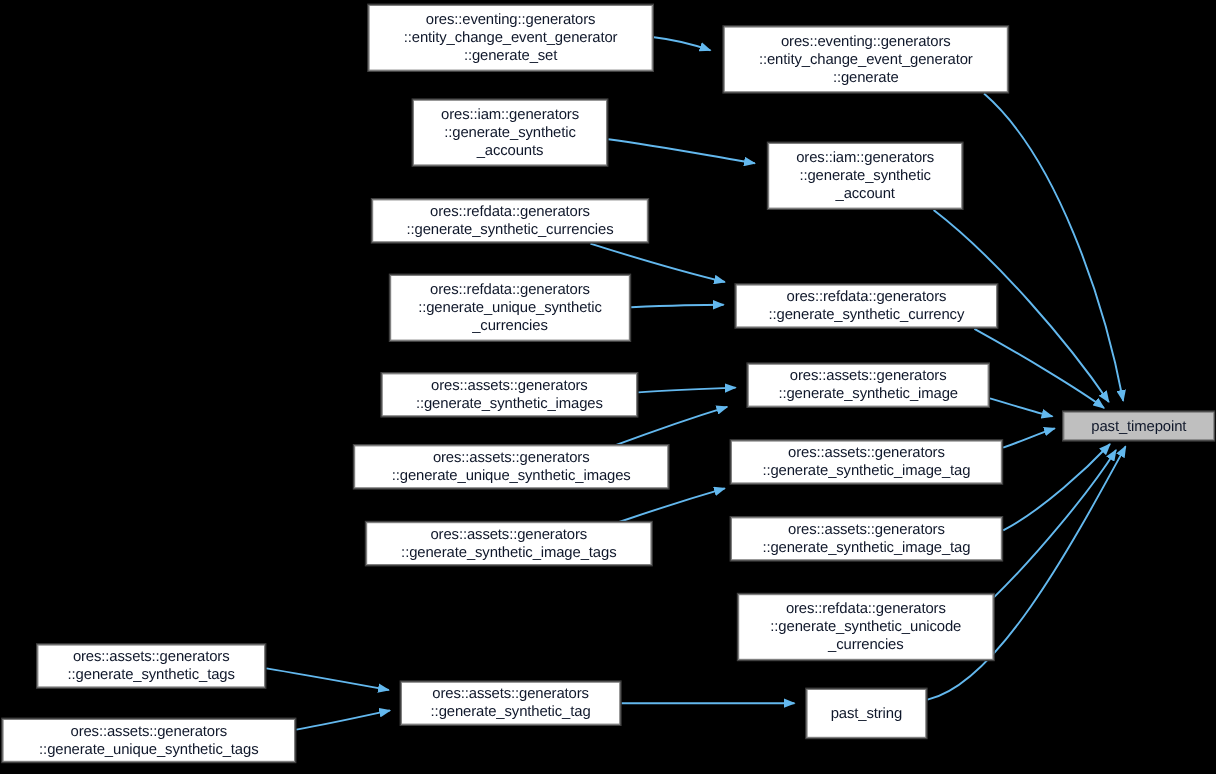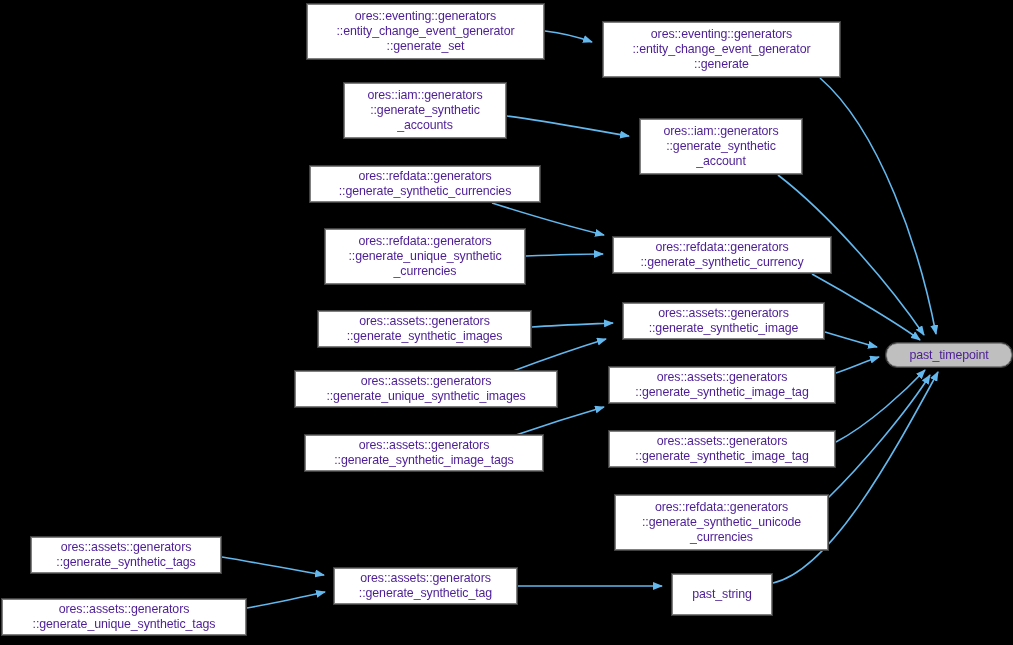--- a/index.html
+++ b/index.html
@@ -27,21 +27,21 @@
   .node {
     position: absolute;
     box-sizing: border-box;
     background: #ffffff;
     border: 1px solid #808080;
     outline: 1px solid #404040;
     display: flex;
     align-items: center;
     justify-content: center;
     text-align: center;
-    color: #4c1d95;
+    color: #0f172a;
     font-size: 12.4px;
     line-height: 15px;
     white-space: pre;
     letter-spacing: -0.1px;
     z-index: 2;
   }
   .node.highlight {
     background: #bfbfbf;
   }
 </style>
@@ -70,21 +70,21 @@
         <path d="M 516,435 C 548,424 580,414 604,407" fill="none" stroke="#63b8ee" stroke-width="1.6" marker-end="url(#arrowhead)"></path>
         <path d="M 836,442 C 870,424 906,390 925,370" fill="none" stroke="#63b8ee" stroke-width="1.6" marker-end="url(#arrowhead)"></path>
         <path d="M 828,498 C 862,465 908,410 930,375" fill="none" stroke="#63b8ee" stroke-width="1.6" marker-end="url(#arrowhead)"></path>
         <path d="M 222,557 C 258,563 296,570 324,575" fill="none" stroke="#63b8ee" stroke-width="1.6" marker-end="url(#arrowhead)"></path>
         <path d="M 247,608 C 275,603 302,597 325,592" fill="none" stroke="#63b8ee" stroke-width="1.6" marker-end="url(#arrowhead)"></path>
         <path d="M 518,586 C 560,586 620,586 662,586" fill="none" stroke="#63b8ee" stroke-width="1.6" marker-end="url(#arrowhead)"></path>
         <path d="M 773,583 C 830,570 890,460 938,372" fill="none" stroke="#63b8ee" stroke-width="1.6" marker-end="url(#arrowhead)"></path>
       </g>
   </svg>
   <div id="nodes">
-      <div class="node highlight" title="past_timepoint" style="left: 886px; top: 343px; width: 126px; height: 24px; border-radius: 11px;"><span>past_timepoint</span></div>
+      <div class="node highlight" title="past_timepoint" style="left: 886px; top: 343px; width: 126px; height: 24px;"><span>past_timepoint</span></div>
       <div class="node" title="ores::eventing::generators::entity_change_event_generator::generate_set" style="left: 307px; top: 4px; width: 237px; height: 55px;"><span>ores::eventing::generators
 ::entity_change_event_generator
 ::generate_set</span></div>
       <div class="node" title="ores::eventing::generators::entity_change_event_generator::generate" style="left: 603px; top: 22px; width: 237px; height: 55px;"><span>ores::eventing::generators
 ::entity_change_event_generator
 ::generate</span></div>
       <div class="node" title="ores::iam::generators::generate_synthetic_accounts" style="left: 344px; top: 83px; width: 162px; height: 55px;"><span>ores::iam::generators
 ::generate_synthetic
 _accounts</span></div>
       <div class="node" title="ores::iam::generators::generate_synthetic_account" style="left: 640px; top: 119px; width: 162px; height: 55px;"><span>ores::iam::generators

